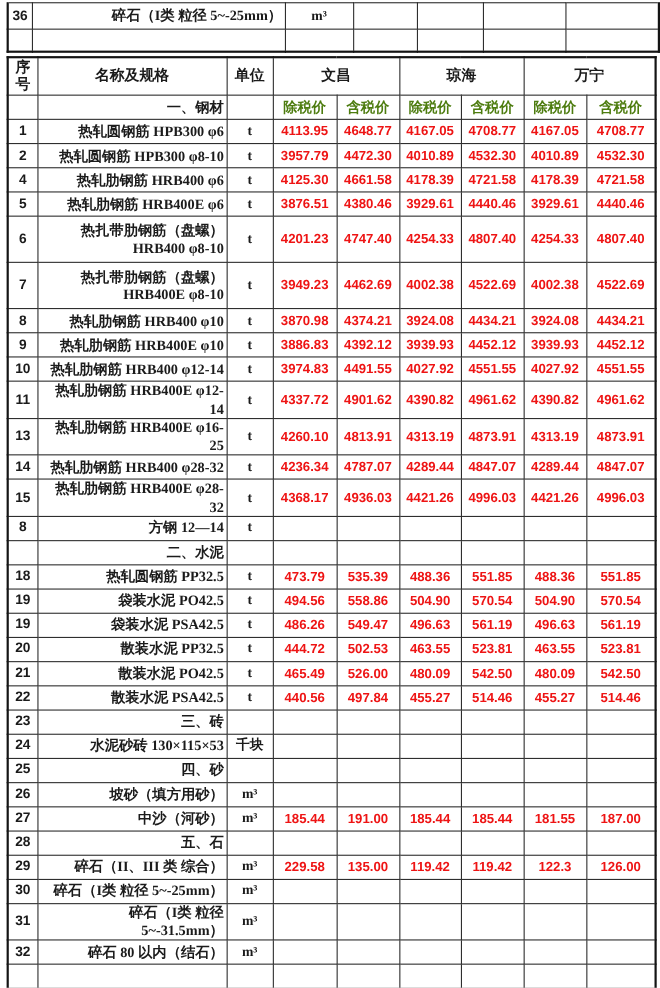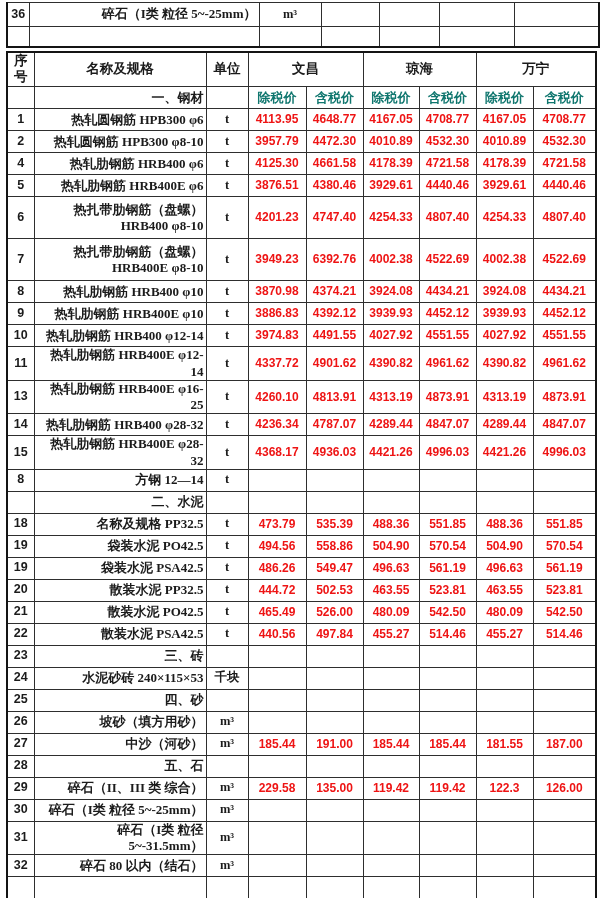--- a/index.html
+++ b/index.html
@@ -30,21 +30,21 @@
   #main-table tbody tr{height:22px;}
   .th{font-weight:bold;font-size:13.5px;}
   .c-no{font-weight:bold;font-size:12.5px;font-family:"Liberation Sans","DejaVu Sans",sans-serif;}
   .c-name{text-align:right;padding-left:7px;font-weight:bold;font-size:13px;white-space:normal;}
   .c-unit{font-weight:bold;font-size:12.5px;text-align:center;}
   .c-price{
     font-weight:bold;font-size:12px;
     font-family:"Liberation Sans","DejaVu Sans",sans-serif;
   }
   .red{color:#ee1414;}
-  .black-label{font-weight:bold;font-size:13px;color:#0f766e;}
+  .black-label{font-weight:bold;font-size:13px;color:#4d7c0f;}
 </style>
 </head>
 <body>
 
 <div class="page">
 
   <table id="top-table">
     <colgroup>
       <col style="width:22px">
         <col style="width:230px">
@@ -163,21 +163,21 @@
           <td class="c-price red">4254.33</td>
           <td class="c-price red">4807.40</td>
           <td class="c-price red">4254.33</td>
           <td class="c-price red">4807.40</td>
         </tr>
         <tr style="height: 42px;">
           <td class="c-no">7</td>
           <td class="c-name">热扎带肋钢筋（盘螺）HRB400E φ8-10</td>
           <td class="c-unit">t</td>
           <td class="c-price red">3949.23</td>
-          <td class="c-price red">6392.76</td>
+          <td class="c-price red">4462.69</td>
           <td class="c-price red">4002.38</td>
           <td class="c-price red">4522.69</td>
           <td class="c-price red">4002.38</td>
           <td class="c-price red">4522.69</td>
         </tr>
         <tr>
           <td class="c-no">8</td>
           <td class="c-name">热轧肋钢筋 HRB400 φ10</td>
           <td class="c-unit">t</td>
           <td class="c-price red">3870.98</td>
@@ -270,21 +270,21 @@
           <td class="c-unit"></td>
           <td class="c-price red"></td>
           <td class="c-price red"></td>
           <td class="c-price red"></td>
           <td class="c-price red"></td>
           <td class="c-price red"></td>
           <td class="c-price red"></td>
         </tr>
         <tr>
           <td class="c-no">18</td>
-          <td class="c-name">名称及规格 PP32.5</td>
+          <td class="c-name">热轧圆钢筋 PP32.5</td>
           <td class="c-unit">t</td>
           <td class="c-price red">473.79</td>
           <td class="c-price red">535.39</td>
           <td class="c-price red">488.36</td>
           <td class="c-price red">551.85</td>
           <td class="c-price red">488.36</td>
           <td class="c-price red">551.85</td>
         </tr>
         <tr>
           <td class="c-no">19</td>
@@ -347,21 +347,21 @@
           <td class="c-unit"></td>
           <td class="c-price red"></td>
           <td class="c-price red"></td>
           <td class="c-price red"></td>
           <td class="c-price red"></td>
           <td class="c-price red"></td>
           <td class="c-price red"></td>
         </tr>
         <tr>
           <td class="c-no">24</td>
-          <td class="c-name">水泥砂砖 240×115×53</td>
+          <td class="c-name">水泥砂砖 130×115×53</td>
           <td class="c-unit">千块</td>
           <td class="c-price red"></td>
           <td class="c-price red"></td>
           <td class="c-price red"></td>
           <td class="c-price red"></td>
           <td class="c-price red"></td>
           <td class="c-price red"></td>
         </tr>
         <tr>
           <td class="c-no">25</td>

